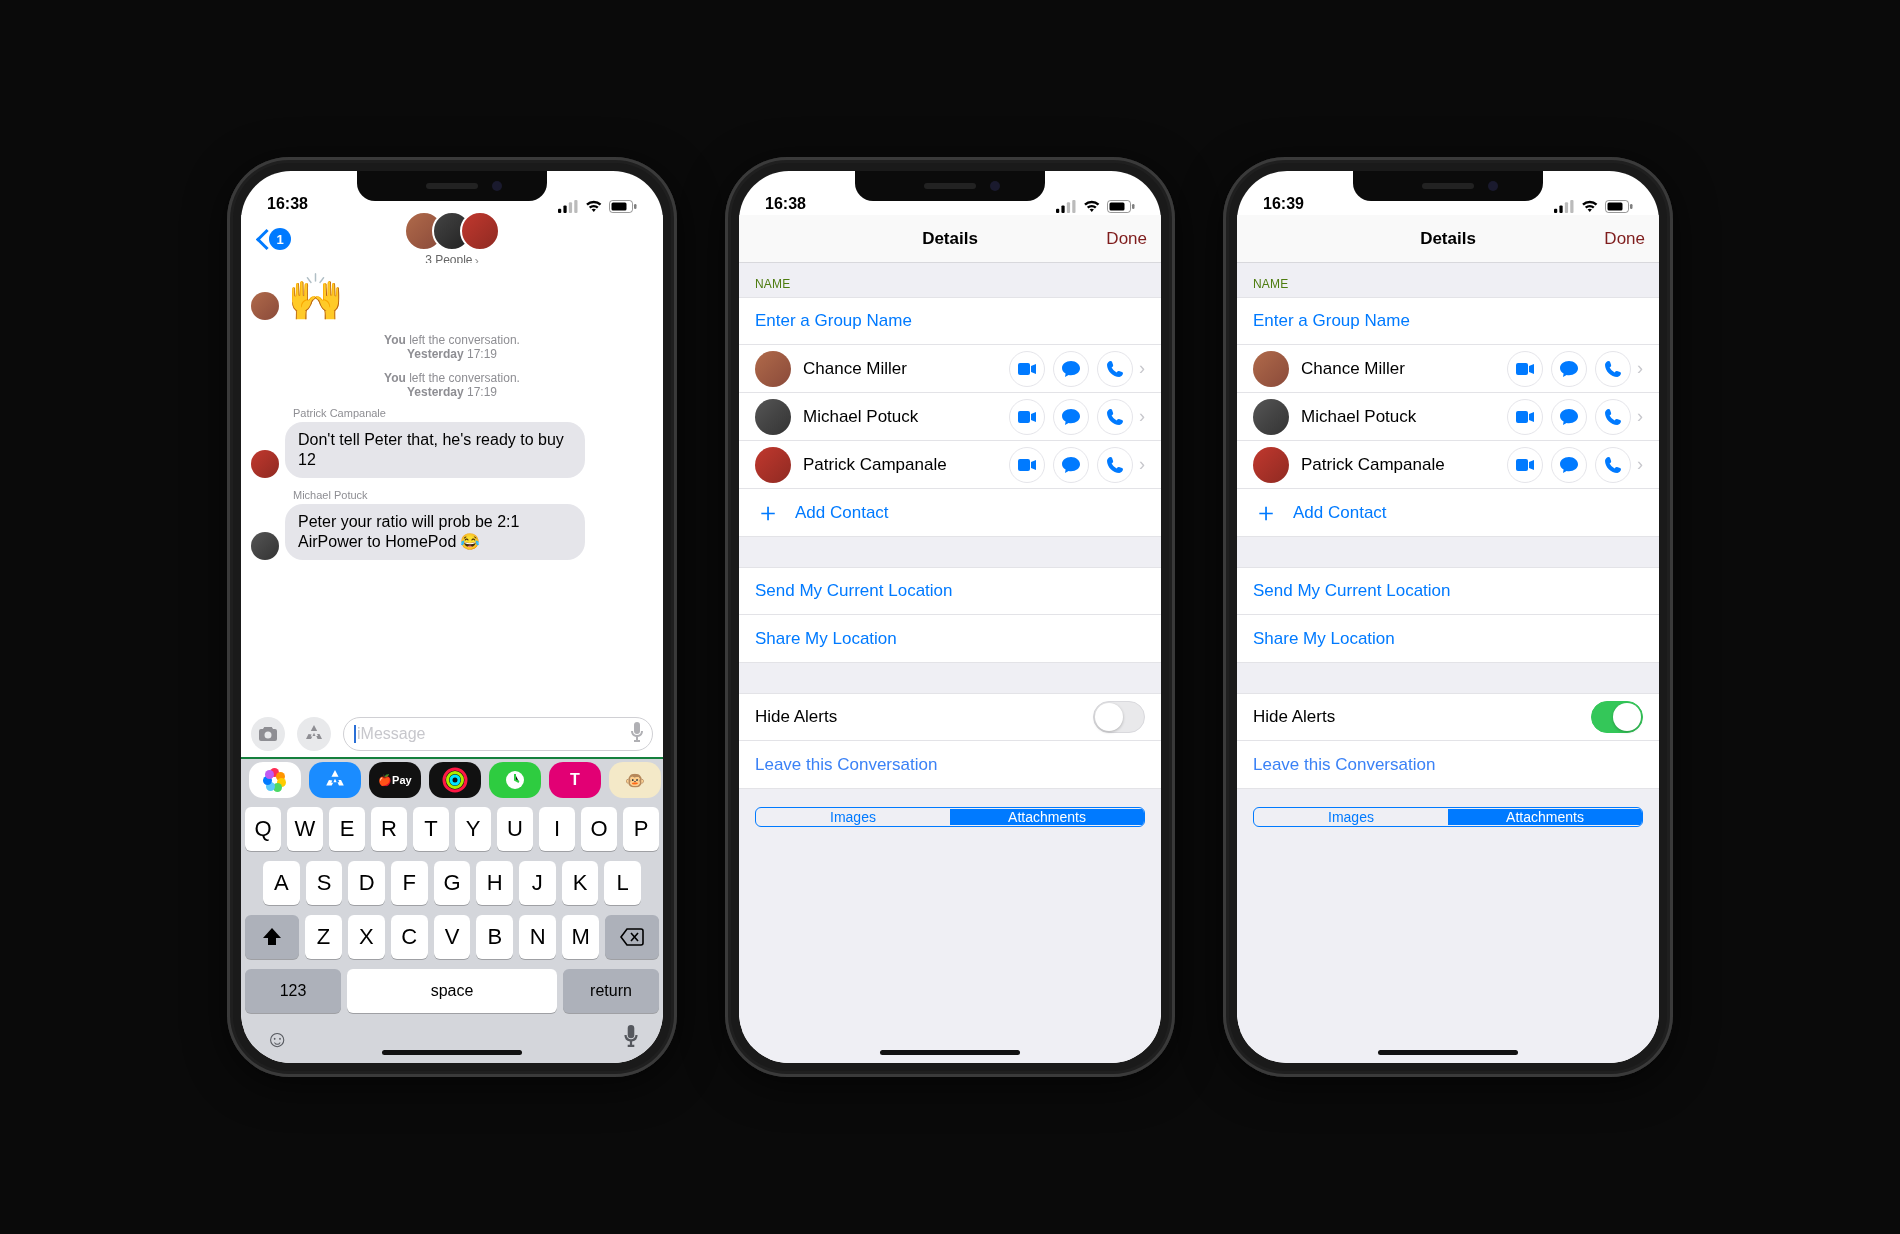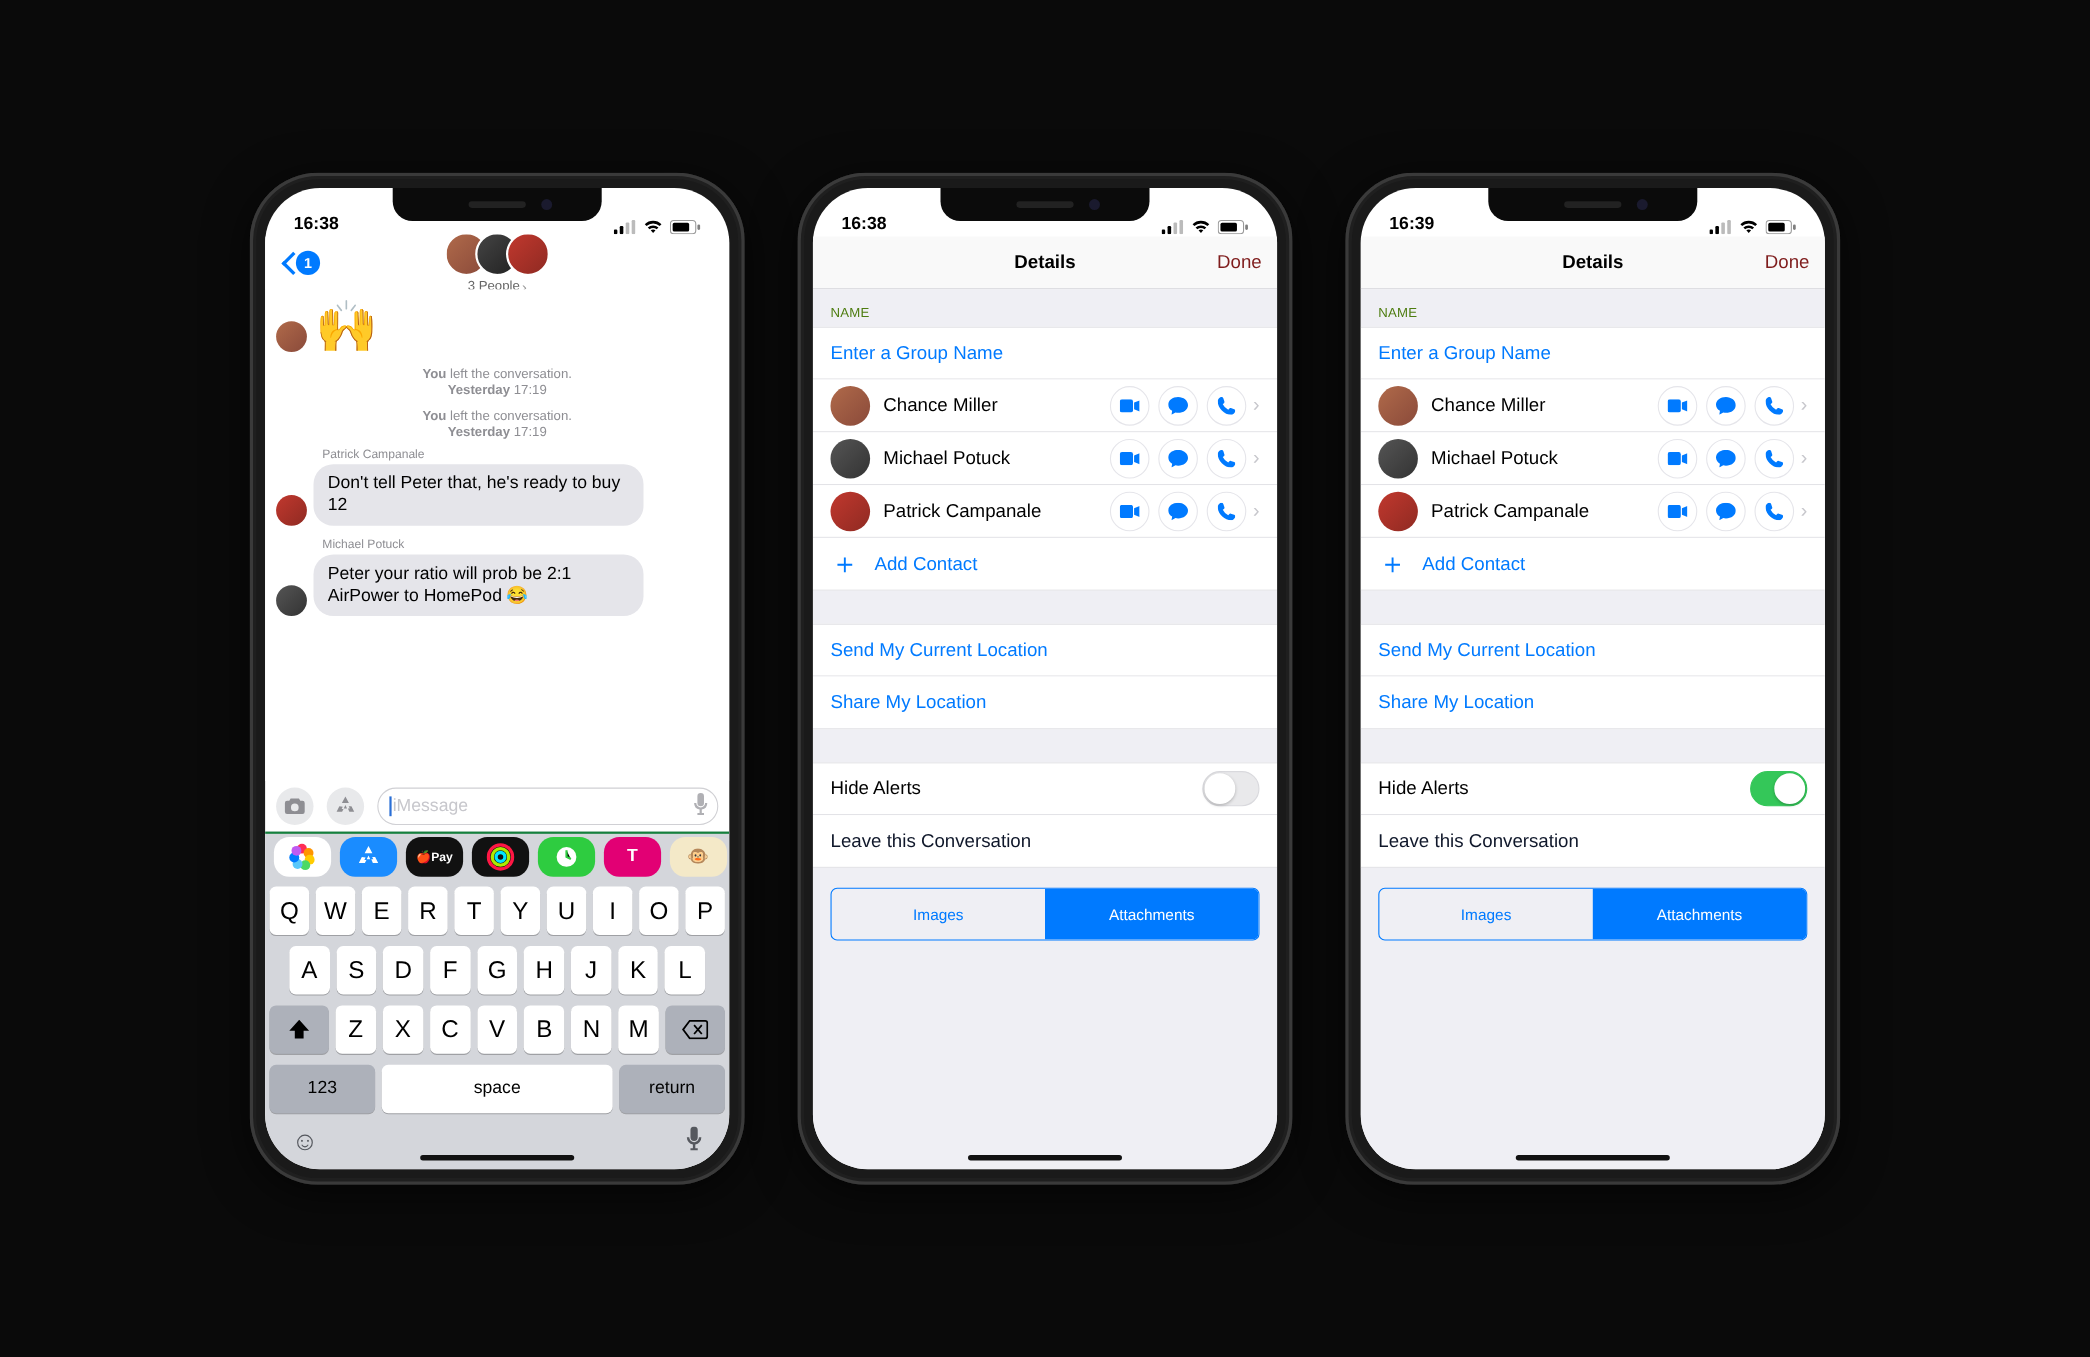--- a/index.html
+++ b/index.html
@@ -118,40 +118,40 @@
   .kb-bottom .key.space { flex:1; font-size:16px;}
   .kb-bottom .key.return { background:#adb1ba; flex:0 0 96px; font-size:16px;}
   .kb-footer { display:flex; justify-content:space-between; padding:4px 20px 0; color:#55585e; font-size:24px;}
 
   
   .details-body { flex:1; overflow:hidden; background:#efeff4; display:flex; flex-direction:column; }
   .section-header { font-size:12px; color:#4d7c0f; padding:14px 16px 6px; text-transform:uppercase; letter-spacing:.2px;}
   .cell { background:#fff; min-height:48px; display:flex; align-items:center; padding:0 16px; font-size:17px; border-bottom:1px solid #e3e3e7; position:relative;}
   .cell:last-child { border-bottom:none; }
   .cell.link { color:#007aff; }
-  .cell.destructive { color:#0f172a; }
+  .cell.destructive { color:#3b82f6; }
   .group-top { border-top:1px solid #e3e3e7; }
   .contact-cell .c-av { width:36px; height:36px; border-radius:50%; margin-right:12px; background:linear-gradient(135deg,#b06a4a,#8a4a3a);}
   .contact-cell .c-av.grey{background:linear-gradient(135deg,#555,#333);}
   .contact-cell .c-av.red{background:linear-gradient(135deg,#c1382e,#8f2a22);}
   .contact-cell .c-name { flex:1; }
   .action-btns { display:flex; gap:8px; margin-right:6px;}
   .ab { width:36px; height:36px; border-radius:50%; background:#fff; border:1px solid #e5e5ea; display:flex; align-items:center; justify-content:center; color:#007aff; font-size:16px;}
   .disclosure { color:#c7c7cc; font-size:18px; }
 
   .add-contact-cell .plus { color:#007aff; font-size:26px; font-weight:300; margin-right:14px; }
 
   .spacer { height:30px; }
 
   .toggle { width:52px; height:32px; border-radius:16px; background:#e9e9eb; border:1px solid #d9d9dd; position:relative; margin-left:auto;}
   .toggle .knob { position:absolute; width:28px; height:28px; background:#fff; border-radius:50%; top:1px; left:1px; box-shadow:0 1px 3px rgba(0,0,0,.25);}
   .toggle.on { background:#34c759; border-color:#34c759;}
   .toggle.on .knob { left:auto; right:1px; }
 
-  .seg { margin:18px 16px 0; display:flex; border:1px solid #007aff; border-radius:6px; overflow:hidden; height:48px;}
+  .seg { margin:18px 16px 0; display:flex; border:1px solid #007aff; border-radius:6px; overflow:hidden; height:20px;align-items:center;}
   .seg > div { flex:1; display:flex; align-items:center; justify-content:center; font-size:14px; color:#007aff;}
   .seg > div.active { background:#007aff; color:#fff; }
 
   
   svg.status { height:13px; }
   svg.batt { height:13px; }
 
   .flower { width:22px; height:22px; position:relative; }
   .flower span { position:absolute; width:9px; height:9px; border-radius:50%; }
 </style>

